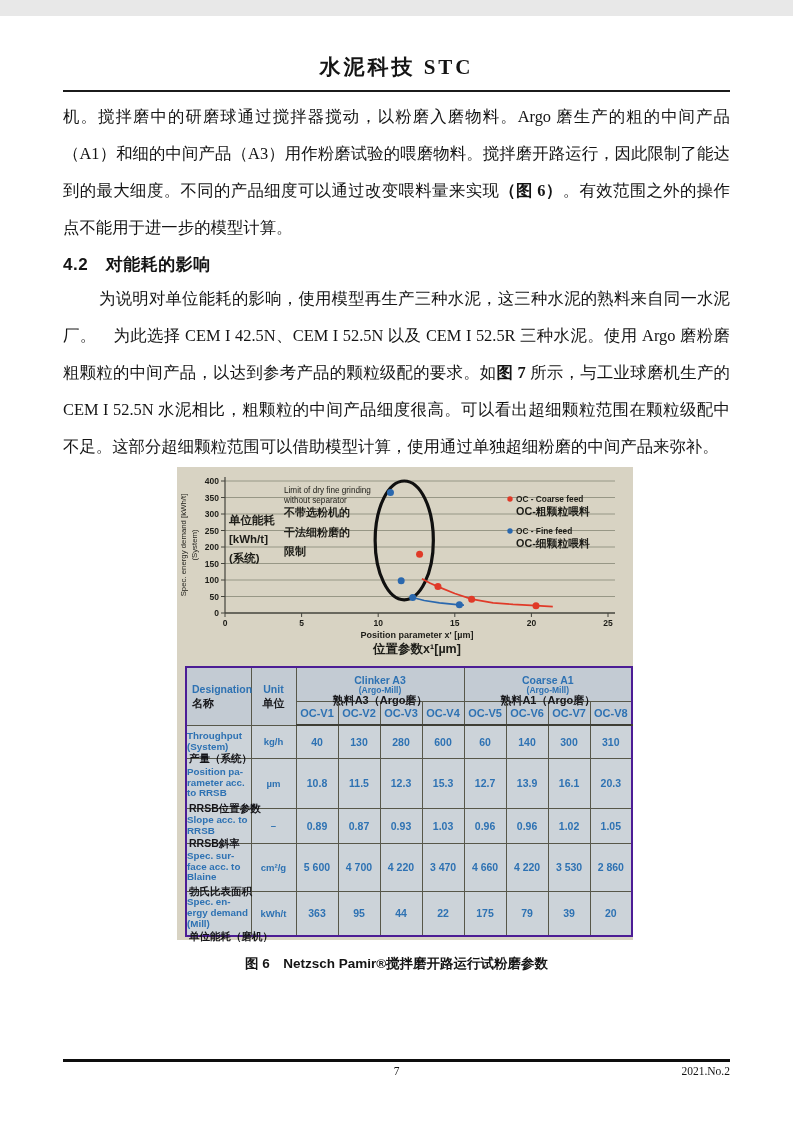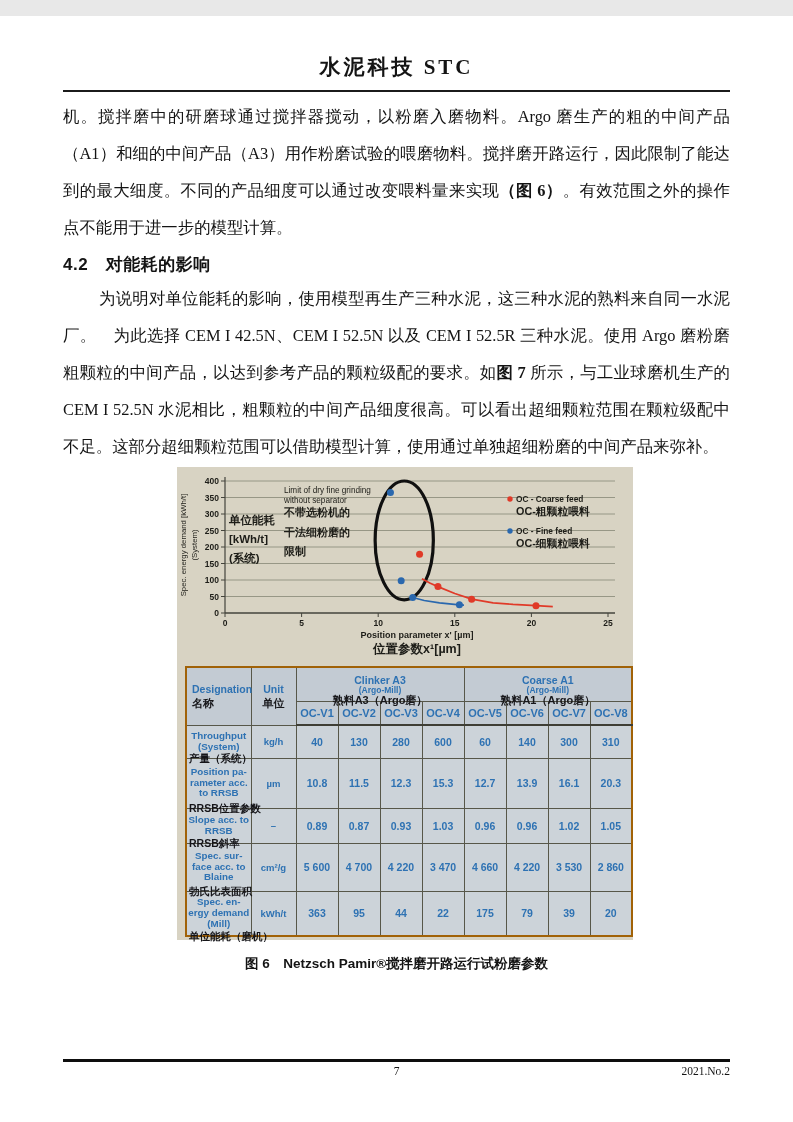--- a/index.html
+++ b/index.html
@@ -20,34 +20,34 @@
   .xtitle{font:700 9px "Liberation Sans",sans-serif;}
   .xtitle-cn{font:700 12.5px "Liberation Sans",sans-serif;}
   .ytitle{font:400 7.8px "Liberation Sans",sans-serif;fill:#30302a;}
   .inplot{font:700 11.5px "Liberation Sans",sans-serif;}
   .ann-en{font:400 8.2px "Liberation Sans",sans-serif;fill:#26261f;}
   .ann-cn{font:700 11px "Liberation Sans",sans-serif;}
   .leg-en{font:700 8.3px "Liberation Sans",sans-serif;}
   .leg-cn{font:700 10.8px "Liberation Sans",sans-serif;}
   
   .fig-table{position:absolute;left:8px;top:199px;width:446px;border-collapse:collapse;table-layout:fixed;
-             border:2px solid #a16207;font-family:"Liberation Sans","DejaVu Sans",sans-serif;}
+             border:2px solid #4c1d95;font-family:"Liberation Sans","DejaVu Sans",sans-serif;}
   .fig-table th,.fig-table td{border:1px solid #575749;position:relative;padding:0;vertical-align:middle;overflow:visible;}
   .fig-table thead th{background:#c3cbd3;}
   .fig-table tbody th,.fig-table tbody td{background:#ccd3d9;}
   .fig-table thead tr:last-child th{border-bottom:2px solid #3e3e35;}
   .h-en{color:#2e72b3;font-weight:700;font-size:10.5px;text-align:left;padding-left:5px;line-height:13px;}
   .h-cn{color:#17171a;font-weight:700;font-size:11px;text-align:left;padding-left:5px;line-height:14px;}
   .unit-h .h-en,.unit-h .h-cn{text-align:center;padding-left:0;}
   .g-en{color:#2e72b3;font-weight:700;font-size:10.5px;text-align:center;line-height:11.5px;padding-top:2px;}
   .g-sub{color:#2e72b3;font-weight:600;font-size:8.5px;text-align:center;line-height:9.5px;}
   .g-cn{position:absolute;left:50%;transform:translateX(-50%);bottom:-7px;color:#17171a;font-weight:700;
         font-size:11px;white-space:nowrap;z-index:4;}
   .oc{color:#2e72b3;font-weight:700;font-size:11px;text-align:center;}
-  .r-en{color:#2e72b3;font-weight:600;font-size:9.8px;line-height:10.6px;text-align:center;}
+  .r-en{color:#2e72b3;font-weight:600;font-size:9.8px;line-height:10.6px;text-align:left;}
   .cn-strike{position:absolute;left:2px;bottom:-8px;color:#141418;font-weight:700;font-size:10.5px;
              white-space:nowrap;z-index:4;}
   .unit-cell{color:#2e72b3;font-weight:600;font-size:9.5px;text-align:center;}
   .val{color:#2e72b3;font-weight:600;font-size:10.5px;text-align:center;}
   
   .caption{margin-top:15px;text-align:center;font-family:"Liberation Sans","DejaVu Sans",sans-serif;
            font-weight:600;font-size:13.5px;}
   .footer{position:absolute;left:63px;width:667px;top:1043px;}
   .footer-rule{border-top:3px solid #0e0e0e;height:0;}
   .footer-row{position:relative;height:18px;font-size:11.5px;}

